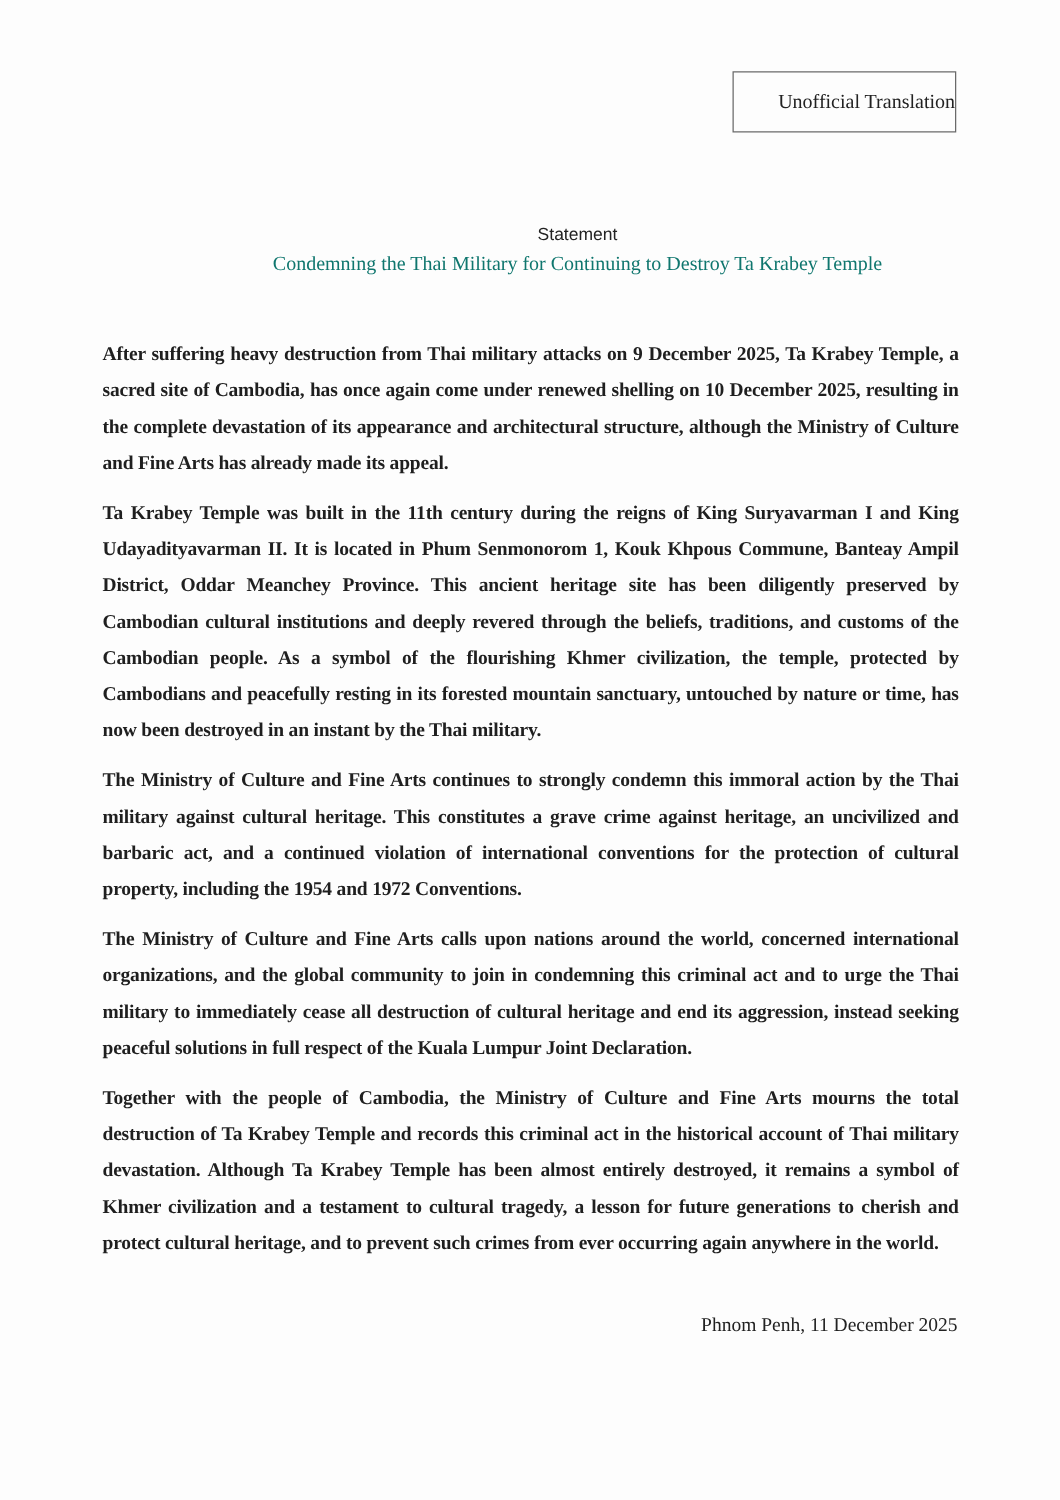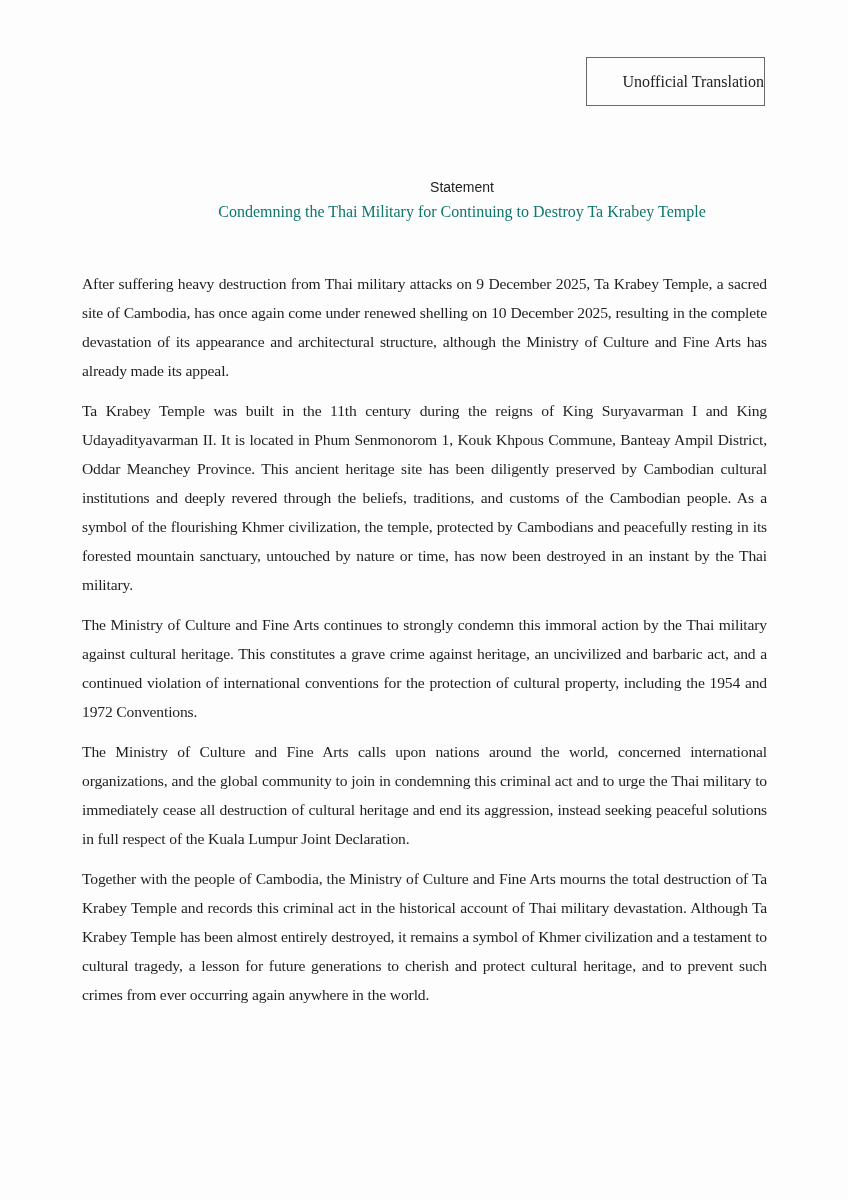--- a/index.html
+++ b/index.html
@@ -57,20 +57,21 @@
     .body-text {
       position: absolute;
       left: 82px;
       width: 685px;
       top: 269px;
       font-size: 15.6px;
       line-height: 29px;
       text-align: justify;
       letter-spacing: -0.15px;
       word-spacing: 0px;
+      font-weight: bold;
     }
     .body-text p {
       margin: 0 0 11px 0;
     }
     .signoff {
       position: absolute;
       right: 82px;
       top: 1046px;
       font-size: 15.6px;
       line-height: 29px;
@@ -91,14 +92,15 @@
   <div class="heading heading-title">Condemning the Thai Military for Continuing to Destroy Ta Krabey Temple</div>
 
   <div class="body-text">
     <p>After suffering heavy destruction from Thai military attacks on 9 December 2025, Ta Krabey Temple, a sacred site of Cambodia, has once again come under renewed shelling on 10 December 2025, resulting in the complete devastation of its appearance and architectural structure, although the Ministry of Culture and Fine Arts has already made its appeal.</p>
     <p>Ta Krabey Temple was built in the 11th century during the reigns of King Suryavarman I and King Udayadityavarman II. It is located in Phum Senmonorom 1, Kouk Khpous Commune, Banteay Ampil District, Oddar Meanchey Province. This ancient heritage site has been diligently preserved by Cambodian cultural institutions and deeply revered through the beliefs, traditions, and customs of the Cambodian people. As a symbol of the flourishing Khmer civilization, the temple, protected by Cambodians and peacefully resting in its forested mountain sanctuary, untouched by nature or time, has now been destroyed in an instant by the Thai military.</p>
     <p>The Ministry of Culture and Fine Arts continues to strongly condemn this immoral action by the Thai military against cultural heritage. This constitutes a grave crime against heritage, an uncivilized and barbaric act, and a continued violation of international conventions for the protection of cultural property, including the 1954 and 1972 Conventions.</p>
     <p>The Ministry of Culture and Fine Arts calls upon nations around the world, concerned international organizations, and the global community to join in condemning this criminal act and to urge the Thai military to immediately cease all destruction of cultural heritage and end its aggression, instead seeking peaceful solutions in full respect of the Kuala Lumpur Joint Declaration.</p>
     <p>Together with the people of Cambodia, the Ministry of Culture and Fine Arts mourns the total destruction of Ta Krabey Temple and records this criminal act in the historical account of Thai military devastation. Although Ta Krabey Temple has been almost entirely destroyed, it remains a symbol of Khmer civilization and a testament to cultural tragedy, a lesson for future generations to cherish and protect cultural heritage, and to prevent such crimes from ever occurring again anywhere in the world.</p>
   </div>
 
+  <div class="signoff">Phnom Penh, 11 December 2025</div>
 
 </div>
 
 </body></html>

